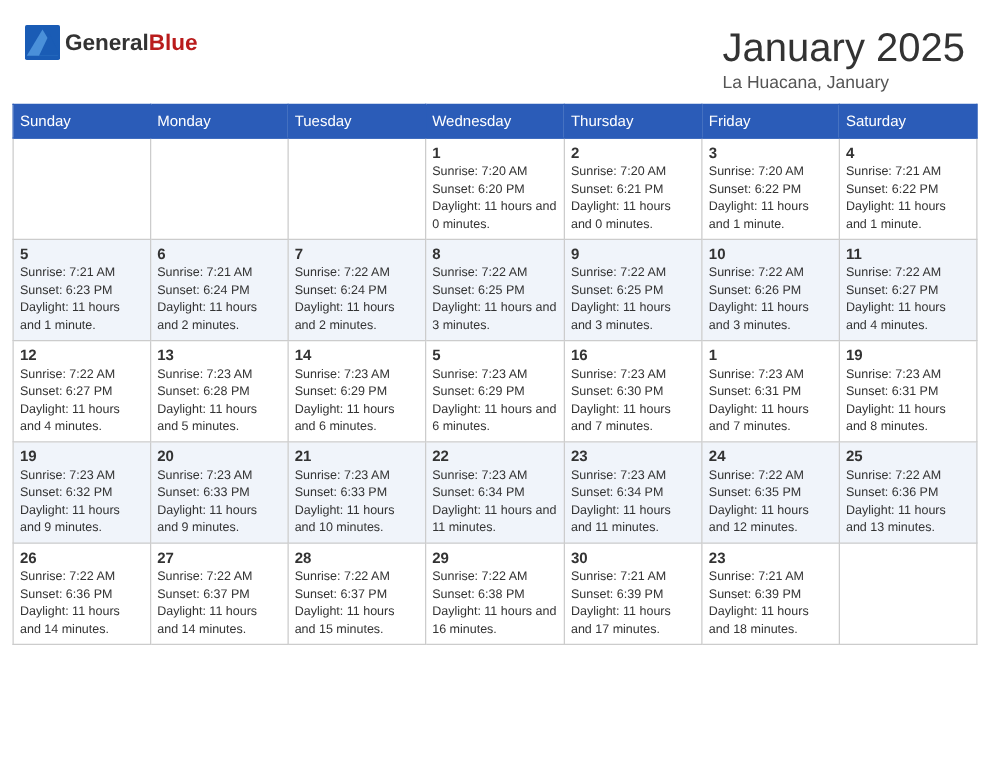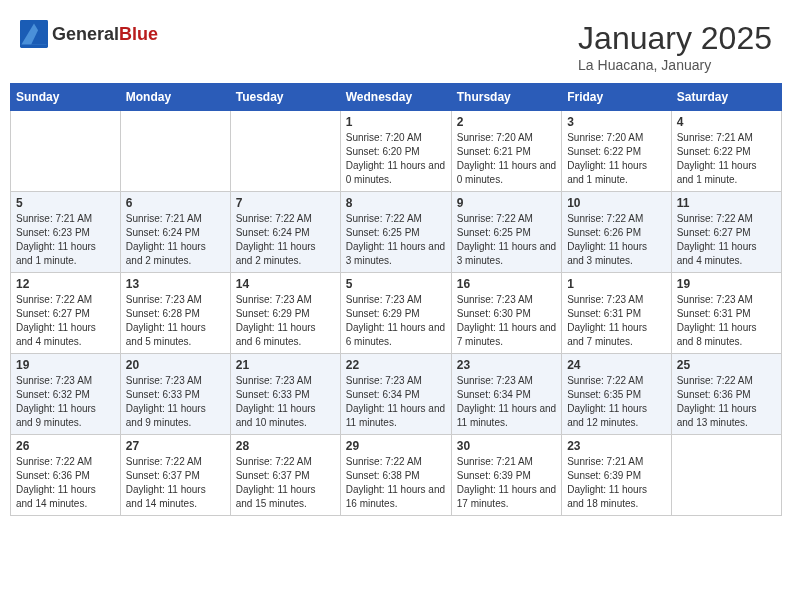--- a/index.html
+++ b/index.html
@@ -39,21 +39,21 @@
     }
     .calendar {
       width: 100%;
       border-collapse: collapse;
       margin-top: 5px;
     }
     .calendar th {
       background-color: #2b5cb8;
       color: #fff;
       font-size: 12px;
-      font-weight: bold;
+      font-weight: normal;
       padding: 6px 5px;
       text-align: left;
       border: 1px solid #2b5cb8;
     }
     .calendar td {
       border: 1px solid #ccc;
       vertical-align: top;
       padding: 4px 5px;
       width: 113px;
       min-height: 80px;

